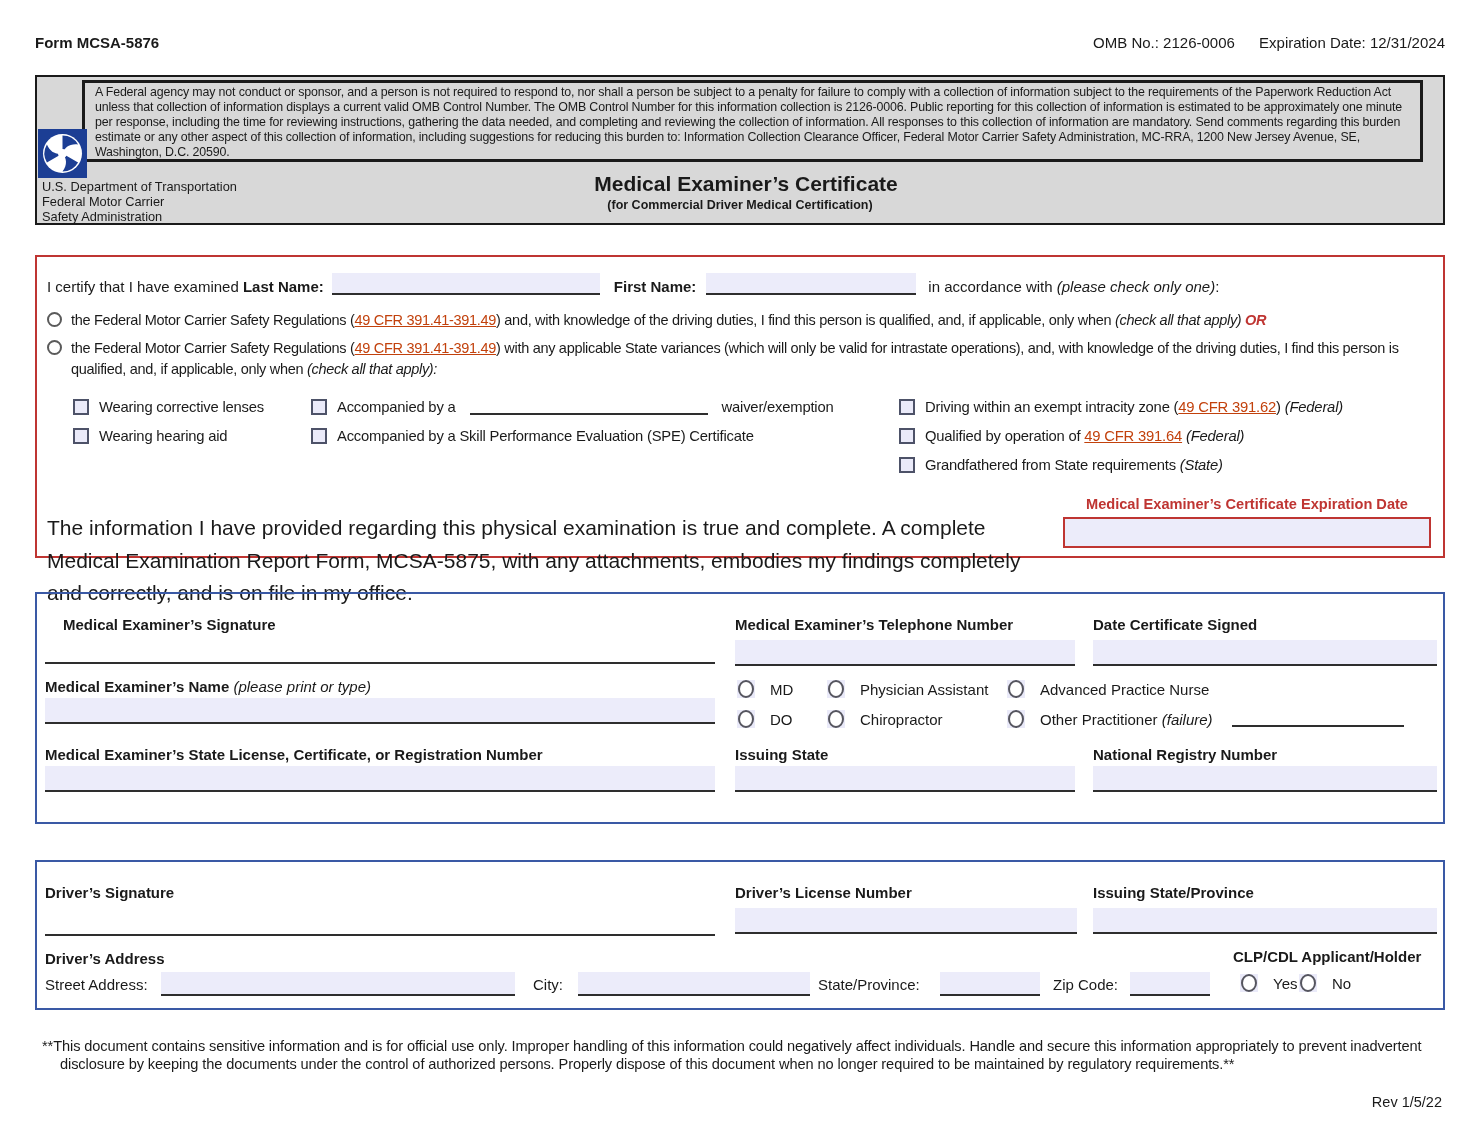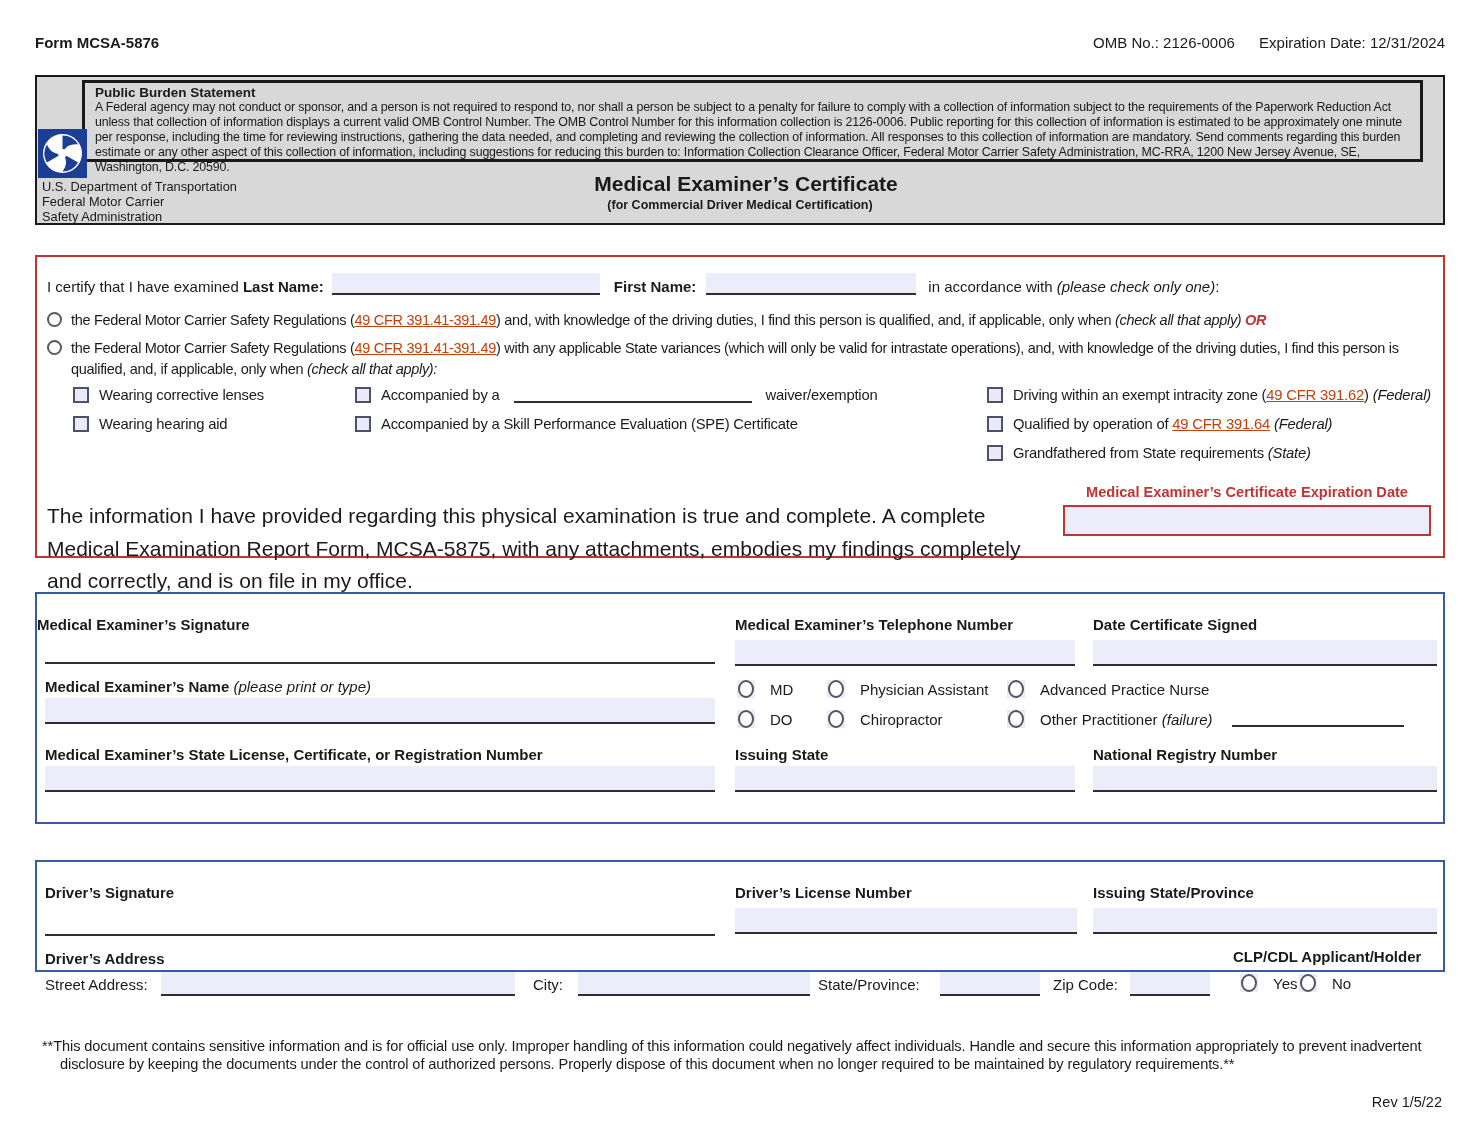--- a/index.html
+++ b/index.html
@@ -28,38 +28,38 @@
 
   
   .certbox { position:absolute; top:255px; left:35px; right:35px; height:303px; border:2px solid #BF3532; padding:10px 12px 0 10px; }
   .certify-row { display:flex; align-items:flex-end; font-size:15px; margin:6px 0 15px 0; }
   .field { background:#ECECFA; border-bottom:2px solid #2e2e2e; height:22px; }
   .fld-last { width:268px; margin:0 14px 0 8px; }
   .fld-first { width:210px; margin:0 12px 0 10px; }
   .radio-line { display:flex; gap:9px; font-size:14.5px; letter-spacing:-0.3px; margin-bottom:7px; align-items:flex-start; line-height:1.45; }
   .radio-plain { width:15px; height:15px; border:2px solid #5a5a5a; border-radius:50%; background:#fff; flex:none; margin-top:2px; }
   .or { color:#BF3532; font-weight:bold; font-style:italic; }
-  .check-grid { display:flex; margin:7px 0 0 26px;gap:44px; }
+  .check-grid { display:flex; margin:19px 0 0 26px; }
   .check-col1 { width:238px; }
   .check-col2 { width:588px; }
   .check-col3 { flex:1; }
   .check-item { display:flex; align-items:center; gap:10px; margin-bottom:13px; font-size:14.8px; letter-spacing:-0.2px; white-space:nowrap; }
   .cb { width:16px; height:16px; border:2px solid #4D5268; background:#EAEAF9; flex:none; }
   .blank { display:inline-block; border-bottom:2px solid #2e2e2e; height:15px; }
   .waiver-blank { width:238px; margin:0 4px; }
   .bottom-row { display:flex; justify-content:space-between; margin-top:10px; }
   .statement { width:1005px; font-size:21px; line-height:1.55; margin-top:16px; }
   .exp-block { width:368px; }
   .exp-label { color:#BF3532; font-weight:bold; font-size:14.6px; white-space:nowrap; text-align:center; }
   .exp-field { margin-top:5px; height:31px; background:#ECECFA; border:2px solid #BF3532; }
 
   
   .bluebox { position:absolute; left:35px; right:35px; border:2px solid #3A59A5; }
   .mebox { top:592px; height:232px; }
-  .drbox { top:860px; height:112px; }
+  .drbox { top:860px; height:150px; }
   .lbl { position:absolute; font-size:15px; white-space:nowrap; }
   .afield { position:absolute; background:#ECECFA; border-bottom:2px solid #2e2e2e; height:26px; }
   .aline { position:absolute; border-bottom:2px solid #2e2e2e; height:0; }
   .prad { position:absolute; display:flex; align-items:center; gap:15px; font-size:15px; white-space:nowrap; }
   .radio-f { width:18px; height:18px; background:#EAEAF9; position:relative; flex:none; }
   .radio-f::after { content:""; position:absolute; left:1px; top:0px; right:1px; bottom:0px; border:2px solid #55555F; border-radius:50%; background:#fff; }
   .spec-blank { width:172px; margin-left:4px; }
 
   
   .footer { position:absolute; top:1038px; left:42px; right:38px; font-size:14.6px; line-height:1.22; padding-left:18px; text-indent:-18px; letter-spacing:-0.1px; }
@@ -73,21 +73,20 @@
   <div class="topbar">
     <span class="form-no">Form MCSA-5876</span>
     <span class="omb-right">
       <span>OMB No.: 2126-0006</span>
       <span>Expiration Date: 12/31/2024</span>
     </span>
   </div>
 
   <div class="headerbox">
     <div class="burden">
-      <div class="burden-title">Public Burden Statement</div>
       <div class="burden-text">A Federal agency may not conduct or sponsor, and a person is not required to respond to, nor shall a person be subject to a penalty for failure to comply with a collection of information subject to the requirements of the Paperwork Reduction Act unless that collection of information displays a current valid OMB Control Number. The OMB Control Number for this information collection is 2126-0006. Public reporting for this collection of information is estimated to be approximately one minute per response, including the time for reviewing instructions, gathering the data needed, and completing and reviewing the collection of information. All responses to this collection of information are mandatory. Send comments regarding this burden estimate or any other aspect of this collection of information, including suggestions for reducing this burden to: Information Collection Clearance Officer, Federal Motor Carrier Safety Administration, MC-RRA, 1200 New Jersey Avenue, SE, Washington, D.C. 20590.</div>
     </div>
     <div class="dot-logo">
       <svg viewBox="0 0 49 49" width="49" height="49">
         <rect width="49" height="49" fill="#1C3E94"></rect>
         <circle cx="24.5" cy="24.5" r="19.5" fill="#ffffff"></circle>
         <g fill="#1C3E94">
           <path d="M24.5,24.5 L24.5,6.5 A18,18 0 0 1 40.1,15.5 C31.5,14.5 26.5,18.5 24.5,24.5 Z"></path>
           <path d="M24.5,24.5 L24.5,6.5 A18,18 0 0 1 40.1,15.5 C31.5,14.5 26.5,18.5 24.5,24.5 Z" transform="rotate(120 24.5 24.5)"></path>
           <path d="M24.5,24.5 L24.5,6.5 A18,18 0 0 1 40.1,15.5 C31.5,14.5 26.5,18.5 24.5,24.5 Z" transform="rotate(240 24.5 24.5)"></path>
@@ -167,21 +166,21 @@
     <div class="bottom-row">
       <div class="statement">The information I have provided regarding this physical examination is true and complete. A complete Medical Examination Report Form, MCSA-5875, with any attachments, embodies my findings completely and correctly, and is on file in my office.</div>
       <div class="exp-block">
         <div class="exp-label">Medical Examiner’s Certificate Expiration Date</div>
         <div class="exp-field"></div>
       </div>
     </div>
   </div>
 
   <div class="bluebox mebox">
-    <div class="lbl" style="left:0; top:22px;"><b>Medical Examiner’s Signature</b></div>
+    <div class="lbl" style="left:26px; top:22px;"><b>Medical Examiner’s Signature</b></div>
     <div class="aline" style="left:8px; top:68px; width:670px;"></div>
 
     <div class="lbl" style="left:8px; top:84px;"><b>Medical Examiner’s Name</b> <i>(please print or type)</i></div>
     <div class="afield" style="left:8px; top:104px; width:670px;"></div>
 
     <div class="lbl" style="left:8px; top:152px;"><b>Medical Examiner’s State License, Certificate, or Registration Number</b></div>
     <div class="afield" style="left:8px; top:172px; width:670px;"></div>
 
     <div class="lbl" style="left:698px; top:22px;"><b>Medical Examiner’s Telephone Number</b></div>
     <div class="afield" style="left:698px; top:46px; width:340px;"></div>

